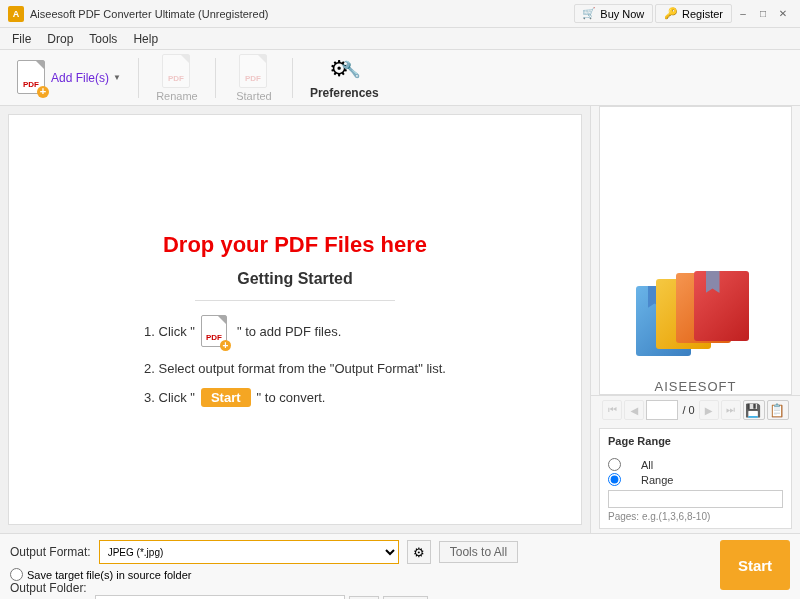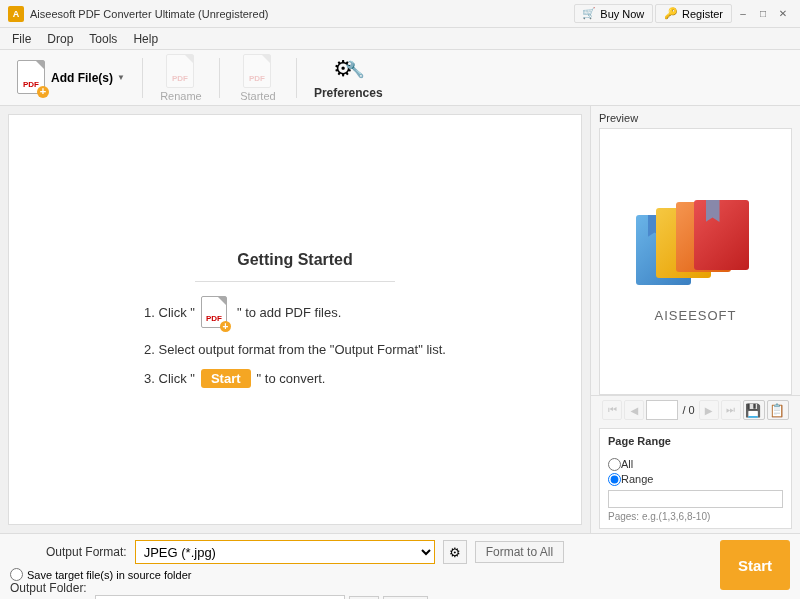--- a/index.html
+++ b/index.html
@@ -114,21 +114,21 @@
       font-size: 11px; color: #333; padding: 6px 8px 4px;
     }
     .preview-image-area {
       flex: 1;
       background: white;
       border: 1px solid #ddd;
       margin: 0 8px;
       display: flex;
       flex-direction: column;
       align-items: center;
-      justify-content: center;
+      justify-content: flex-end;
     }
 
     
     .logo-pages {
       width: 120px; height: 100px; position: relative; margin-bottom: 8px;
     }
     .page-layer {
       position: absolute;
       width: 55px; height: 70px;
       border-radius: 3px;
@@ -165,43 +165,43 @@
       font-size: 12px; color: #666; cursor: pointer; border: 1px solid #ccc; background: #f5f5f5;
       border-radius: 2px;
     }
 
     
     .page-range-panel {
       border: 1px solid #ddd; margin: 4px 8px; padding: 6px 8px;
       background: white;
     }
     .panel-title { font-size: 11px; color: #333; margin-bottom: 11px; font-weight: bold; }
-    .radio-row { display: flex; align-items: flex-start; gap: 0; font-size: 11px; color: #333; margin: 2px 0; }
+    .radio-row { display: flex; align-items: center; gap: 20px; font-size: 11px; color: #333; margin: 2px 0; }
     .radio-row input[type=radio] { cursor: pointer; }
     .range-input {
       width: 100%; border: 1px solid #ccc; padding: 2px 4px; font-size: 11px;
       margin-top: 2px;
     }
     .pages-hint { font-size: 10px; color: #888; margin-top: 3px; }
 
     
     .bottom-bar {
       height: 66px;
       background: #f8f8f8;
       border-top: 1px solid #ddd;
       padding: 6px 10px;
       display: flex;
       flex-direction: column;
       gap: 4px;
     }
-    .format-row { display: flex; align-items: center; gap: 8px; margin-left: 36px; }
+    .format-row { display: flex; align-items: center; gap: 8px; }
     .format-label { font-size: 12px; color: #333; white-space: nowrap; }
     .format-select {
       flex: 1; height: 24px; border: 1px solid #e8a000; padding: 0 4px;
-      font-size: 13px; background: white; max-width: 300px;
+      font-size: 10px; background: white; max-width: 300px;
     }
     .settings-btn {
       width: 24px; height: 24px; border: 1px solid #ccc; background: #f5f5f5;
       display: flex; align-items: center; justify-content: center; cursor: pointer; font-size: 13px;
     }
     .apply-all-btn {
       padding: 3px 10px; font-size: 12px; border: 1px solid #ccc; background: #f5f5f5;
       cursor: pointer; color: #666;
     }
     .folder-label { font-size: 12px; color: #333; white-space: nowrap; }
@@ -290,21 +290,21 @@
 <div class="toolbar">
 
   <div class="toolbar-btn add-files-btn">
     <div class="pdf-toolbar-icon">
       <div class="pdf-body">
         <div class="pdf-corner"></div>
         <span class="pdf-text">PDF</span>
         <div class="pdf-plus">+</div>
       </div>
     </div>
-    <span style="font-size:12px;color:#000000;font-weight:bold;text-align:center;">Add File(s)</span>
+    <span style="font-size:12px;color:#6d28d9;font-weight:normal;text-align:center;">Add File(s)</span>
     <span class="dropdown-arrow">▼</span>
   </div>
 
   <div class="toolbar-separator"></div>
 
   <div class="toolbar-btn disabled">
     <div class="pdf-toolbar-icon">
       <div class="pdf-body" style="opacity:0.5;">
         <div class="pdf-corner"></div>
         <span class="pdf-text">PDF</span>
@@ -332,20 +332,21 @@
       <span style="font-size:22px;">⚙</span>
       <span style="font-size:16px;position:absolute;left:12px;top:4px;">🔧</span>
     </div>
     <span style="font-size:12px;color:#333;font-weight:bold;">Preferences</span>
   </div>
 </div>
 
 <div class="main-area">
 
   <div class="drop-zone">
+    <div class="drop-text">Drop your PDF Files here</div>
     <div class="getting-started">Getting Started</div>
     <div class="divider-line"></div>
     <div class="instructions">
       <div class="instruction-row">
         <span>1. Click "</span>
         <div style="position:relative;width:30px;height:36px;display:inline-flex;align-items:center;">
           <div class="pdf-body" style="width:26px;height:32px;">
             <div class="pdf-corner"></div>
             <span class="pdf-text">PDF</span>
             <div class="pdf-plus" style="width:11px;height:11px;font-size:10px;">+</div>
@@ -358,21 +359,20 @@
       </div>
       <div class="instruction-row">
         <span>3. Click "</span>
         <span class="start-badge">Start</span>
         <span>" to convert.</span>
       </div>
     </div>
   </div>
 
   <div class="preview-panel">
-    <div class="preview-label">Preview</div>
     <div class="preview-image-area">
 
       <div class="logo-pages">
         <div class="page-layer p1">
           <div class="bookmark" style="background:#4a88cc;"></div>
         </div>
         <div class="page-layer p2"></div>
         <div class="page-layer p3"></div>
         <div class="page-layer p4">
           <div class="bookmark" style="background:#8888aa;"></div>
@@ -411,21 +411,21 @@
 <div class="bottom-bar">
   <div class="bottom-content">
     <div class="bottom-left">
 
       <div class="format-row">
         <span class="format-label">Output Format:</span>
         <select class="format-select">
           <option>JPEG (*.jpg)</option>
         </select>
         <div class="settings-btn">⚙</div>
-        <button class="apply-all-btn">Format to All</button>
+        <button class="apply-all-btn">Tools to All</button>
       </div>
 
       <div>
         <div class="folder-radio-row">
           <input type="radio" name="outfolder" style="">
           <span>Save target file(s) in source folder</span>
         </div>
         <div class="folder-radio-row">
           <span class="folder-label">Output Folder:</span>
         </div>

